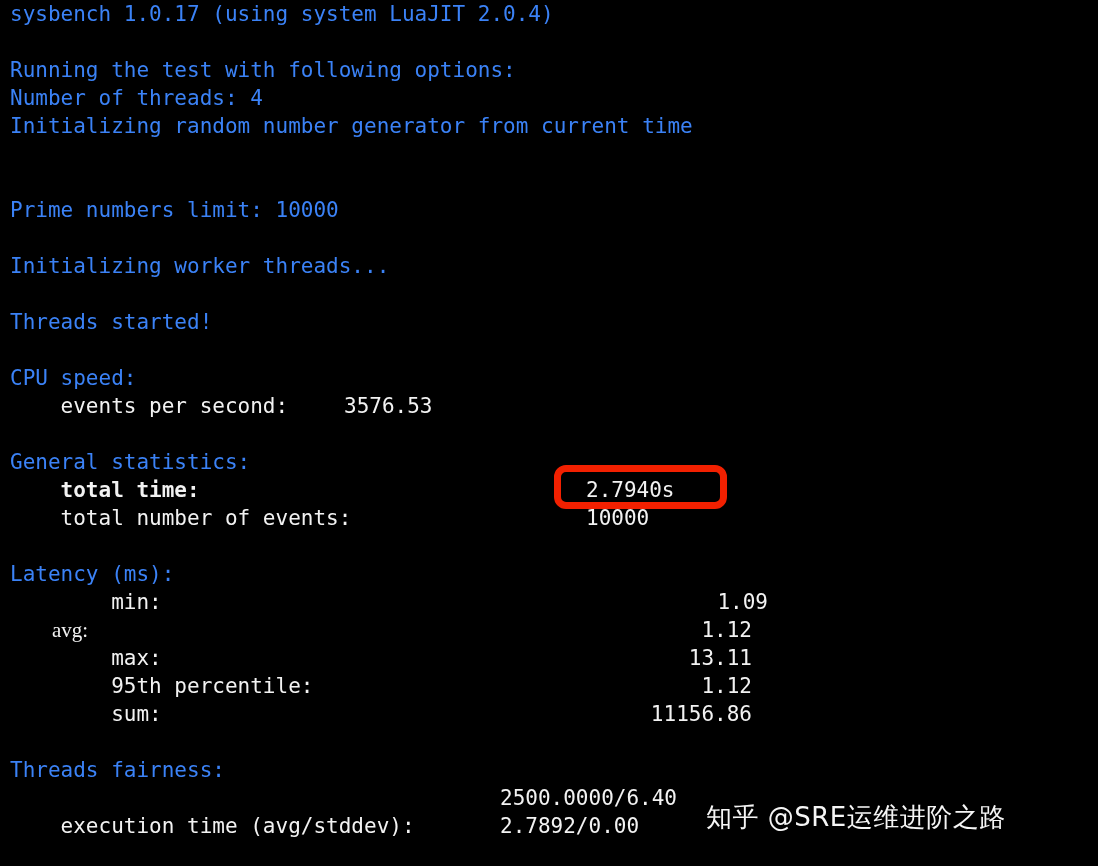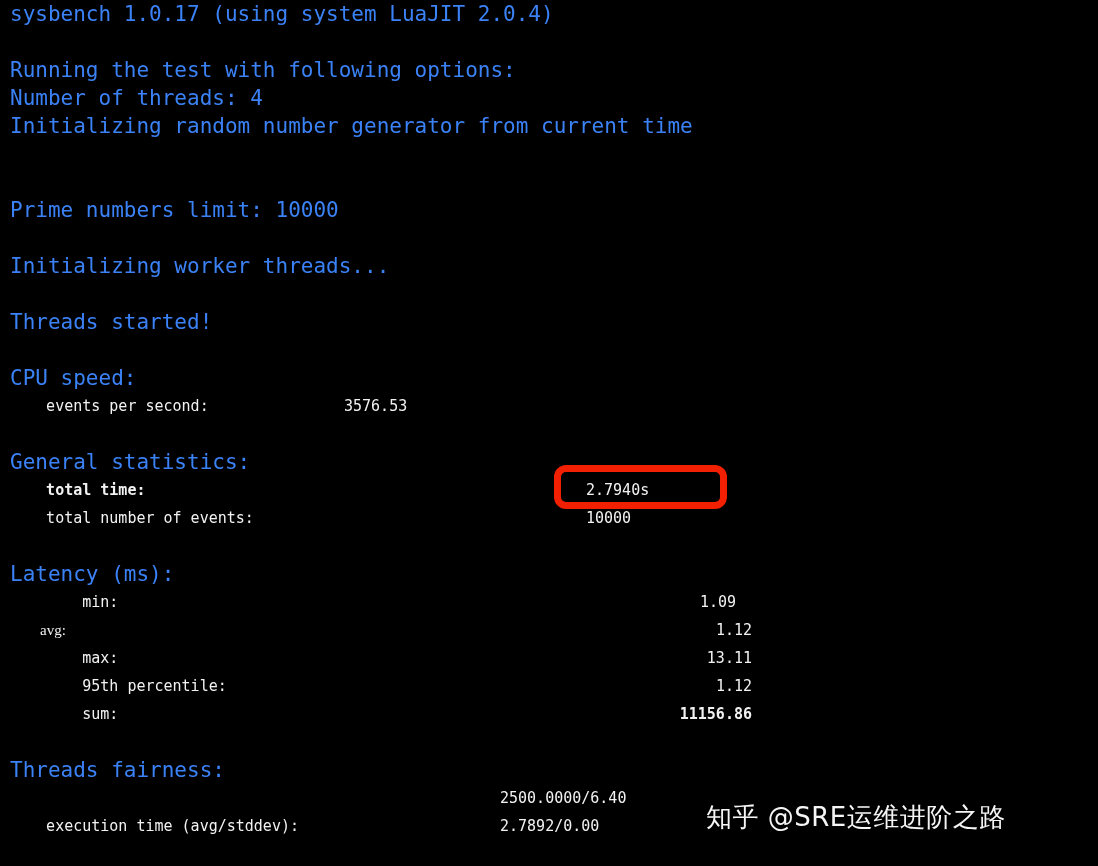--- a/index.html
+++ b/index.html
@@ -33,21 +33,21 @@
     left: 10px;
     white-space: pre;
     font-size: 21px;
     line-height: 28px;
     color: #3b82f6;
   }
 
   .col {
     position: absolute;
     white-space: pre;
-    font-size: 15px;
+    font-size: 21px;
     line-height: 28px;
     color: #f2f2f2;
   }
 
   .col.right {
     text-align: right;
   }
 
   
   #highlight-box {
@@ -101,33 +101,33 @@
 
   <div class="col" style="left:10px; top:476px;font-weight:bold;">    total time:</div>
   <div class="col" style="left:586px; top:476px;">2.7940s</div>
 
   <div class="col" style="left:10px; top:504px;">    total number of events:</div>
   <div class="col" style="left:586px; top:504px;">10000</div>
 
   <div class="line" style="top:560px;">Latency (ms):</div>
 
   <div class="col" style="left:10px; top:588px;">        min:</div>
-  <div class="col right" style="left:436px; width:300px; top:588px;">1.09</div>
+  <div class="col right" style="left:468px; width:300px; top:588px;">1.09</div>
 
   <div class="col" style="left:10px; top:616px;font-family:Liberation Serif, serif;">        avg:</div>
   <div class="col right" style="left:452px; width:300px; top:616px;">1.12</div>
 
   <div class="col" style="left:10px; top:644px;">        max:</div>
   <div class="col right" style="left:452px; width:300px; top:644px;">13.11</div>
 
   <div class="col" style="left:10px; top:672px;">        95th percentile:</div>
   <div class="col right" style="left:452px; width:300px; top:672px;">1.12</div>
 
   <div class="col" style="left:10px; top:700px;">        sum:</div>
-  <div class="col right" style="left:452px; width:300px; top:700px;font-weight:bold;">11156.86</div>
+  <div class="col right" style="left:452px; width:300px; top:700px;">11156.86</div>
 
   <div class="line" style="top:756px;">Threads fairness:</div>
 
   <div class="col" style="left:500px; top:784px;">2500.0000/6.40</div>
 
   <div class="col" style="left:10px; top:812px;">    execution time (avg/stddev):</div>
   <div class="col" style="left:500px; top:812px;">2.7892/0.00</div>
 
   <div id="highlight-box" style="border-color: rgb(242, 32, 0);"></div>
 

